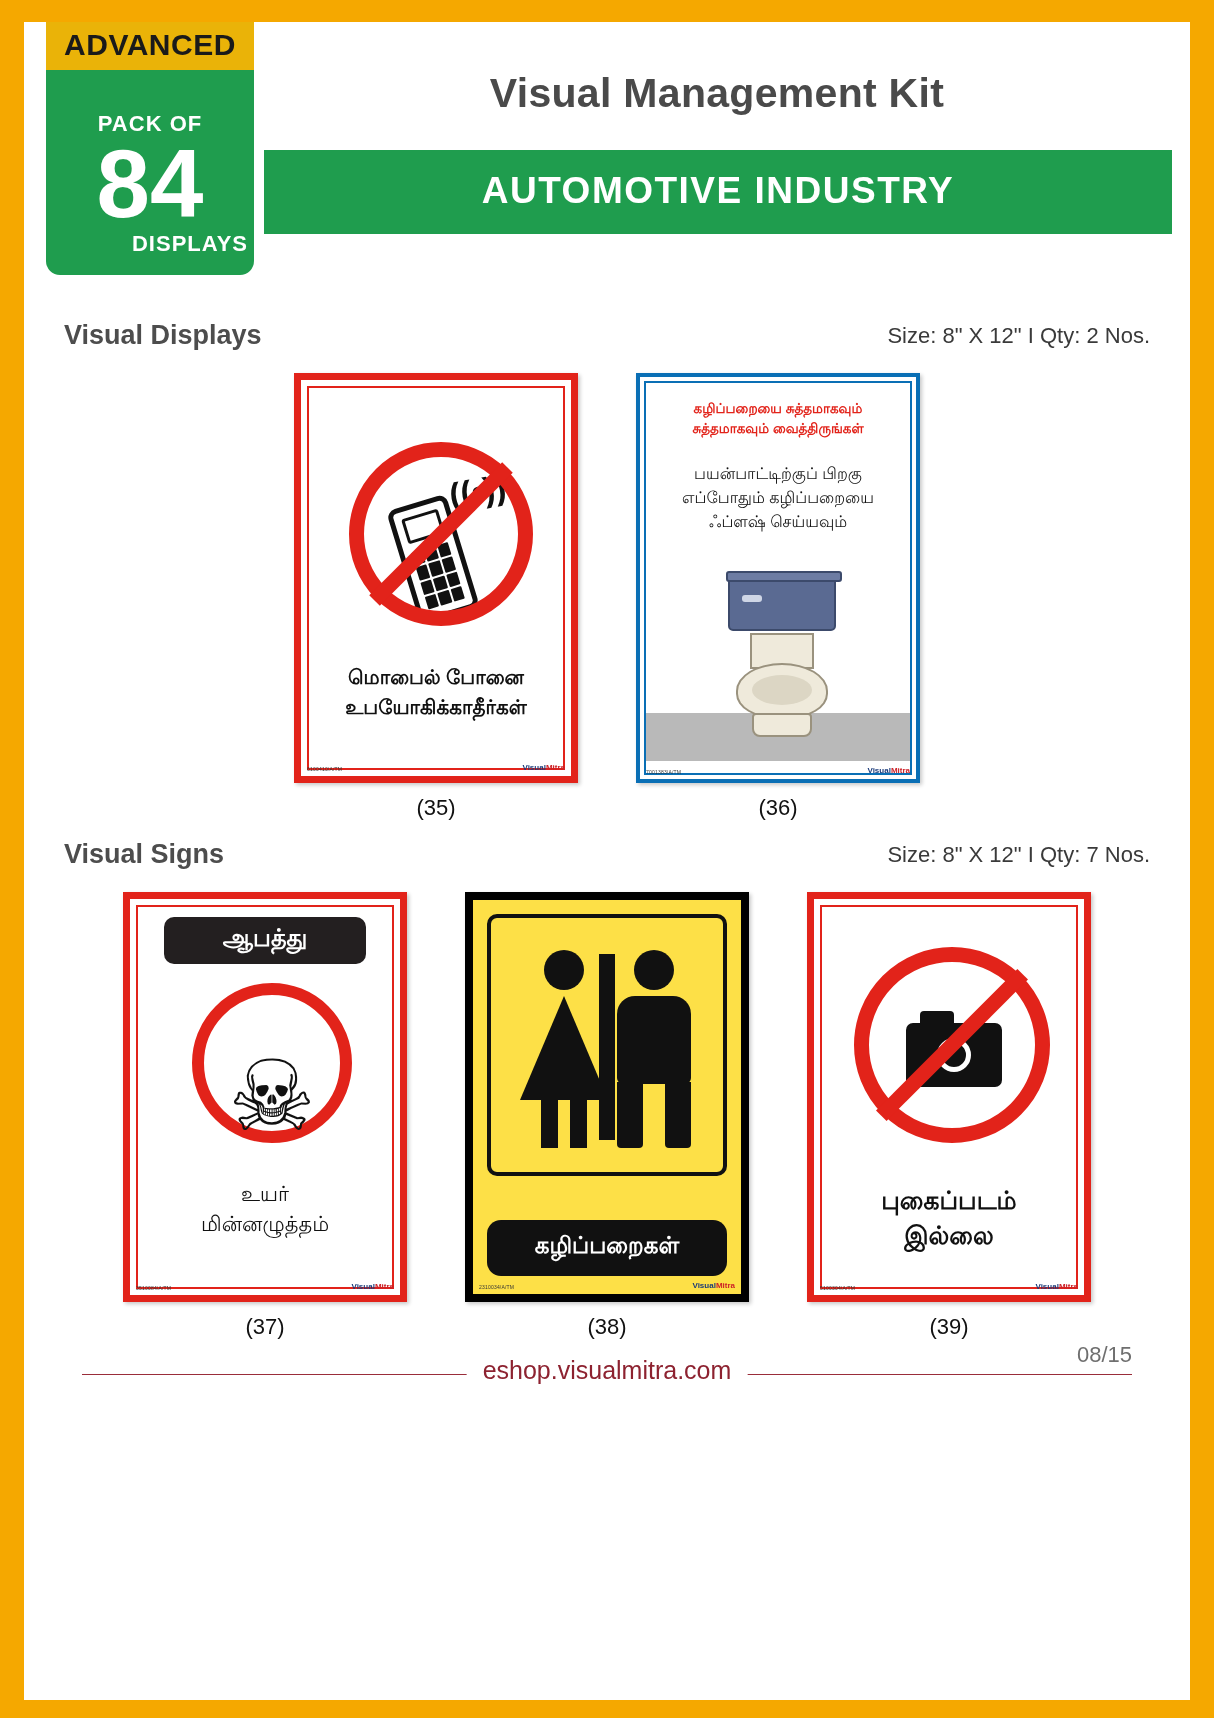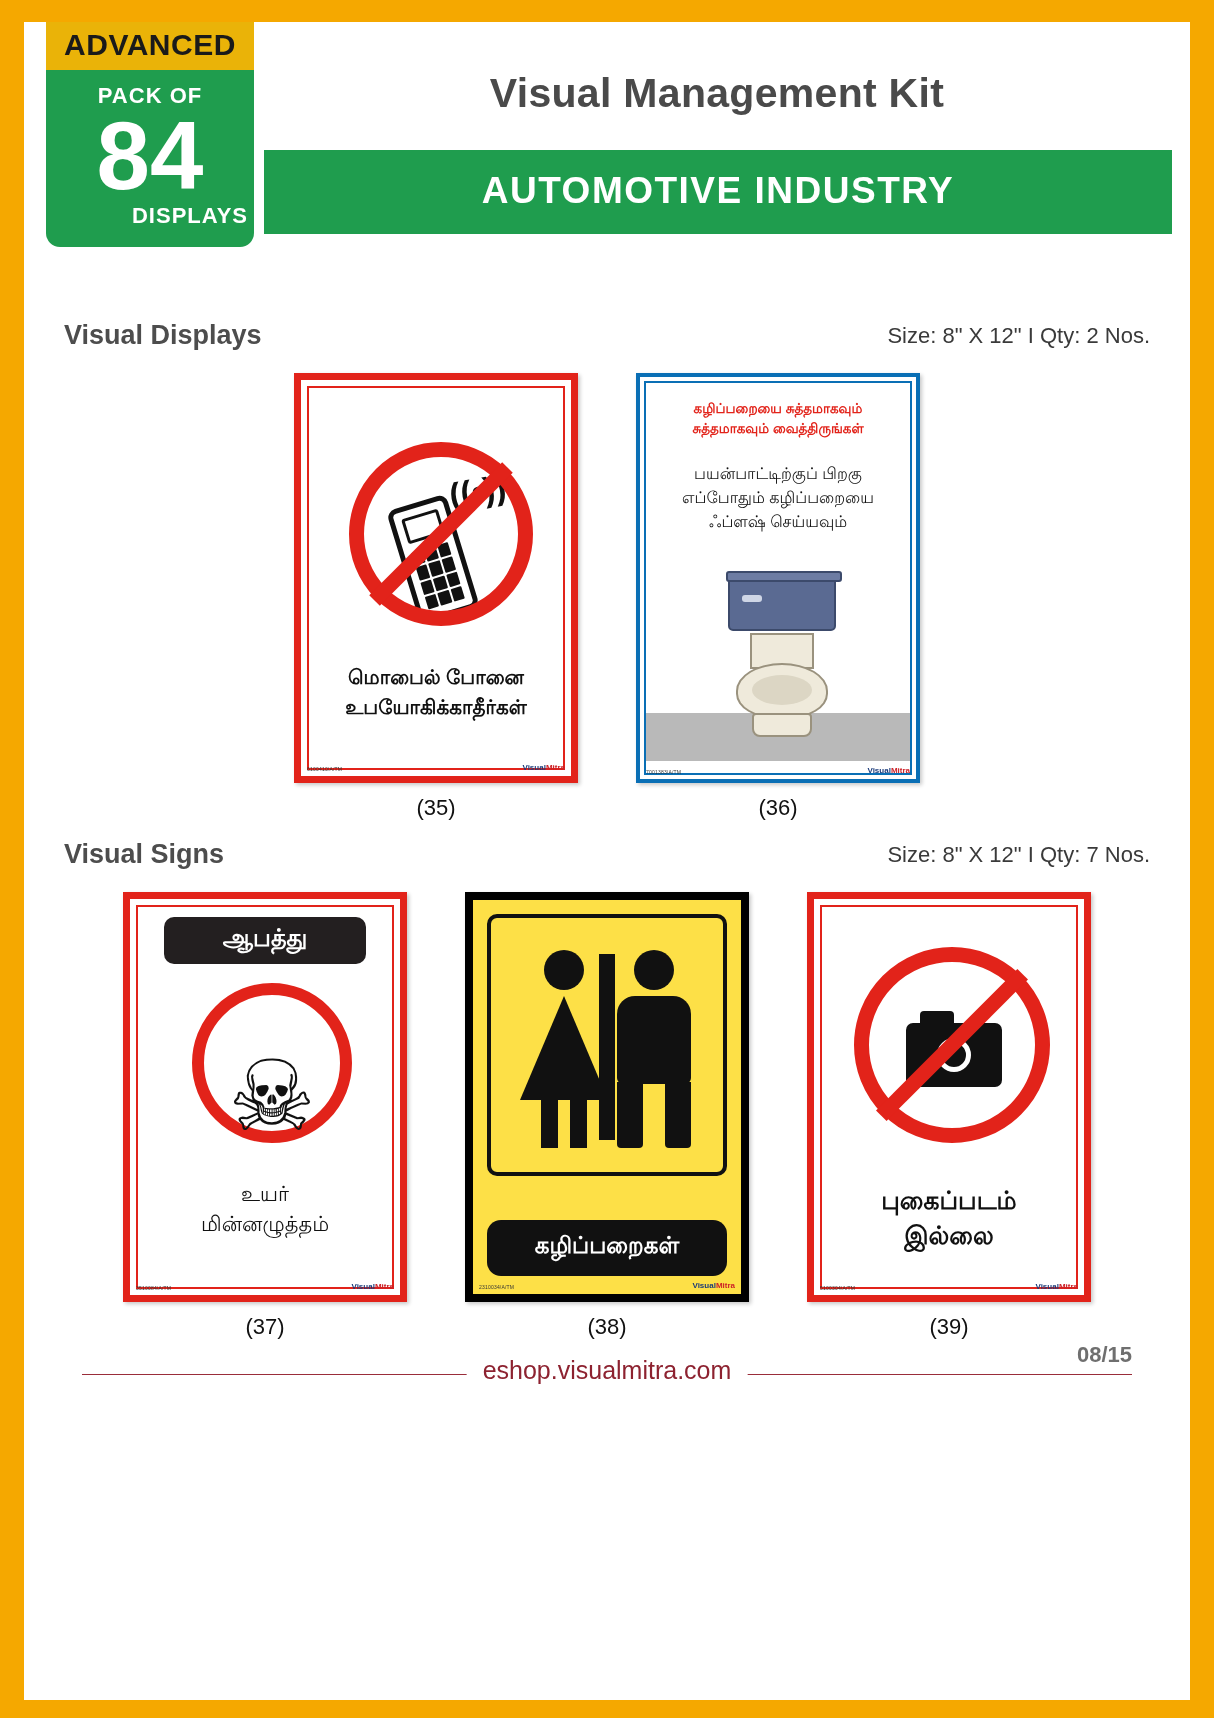--- a/index.html
+++ b/index.html
@@ -46,20 +46,21 @@
     color: #ffffff;
     text-align: center;
     padding: 14px 6px 18px 6px;
     border-radius: 0 0 14px 14px;
   }
   .badge-green .pack-of {
     font-size: 22px;
     font-weight: bold;
     letter-spacing: 1px;
     line-height: 1.1;
+    margin-top: 28px;
   }
   .badge-green .num {
     font-size: 96px;
     font-weight: bold;
     line-height: 0.95;
     margin: 2px 0 0 0;
   }
   .badge-green .displays {
     font-size: 22px;
     font-weight: bold;
@@ -284,21 +285,21 @@
     height: 40px;
   }
   .rule { position: absolute; top: 18px; left: 0; right: 0; height: 1px; background: #9a2d3a; }
   .site {
     position: absolute; left: 50%; top: 0; transform: translateX(-50%);
     background: #fff; padding: 0 16px;
     color: #8d2230; font-size: 25px;
   }
   .pageno {
     position: absolute; right: 0; top: -14px;
-    color: #6f6f6f; font-size: 22px; font-weight: bold;
+    color: #6f6f6f; font-size: 22px;
   }
 </style>
 </head>
 <body>
 
 <div class="page">
   <div class="sheet">
 
     <div class="header">
       <div class="badge-col">

